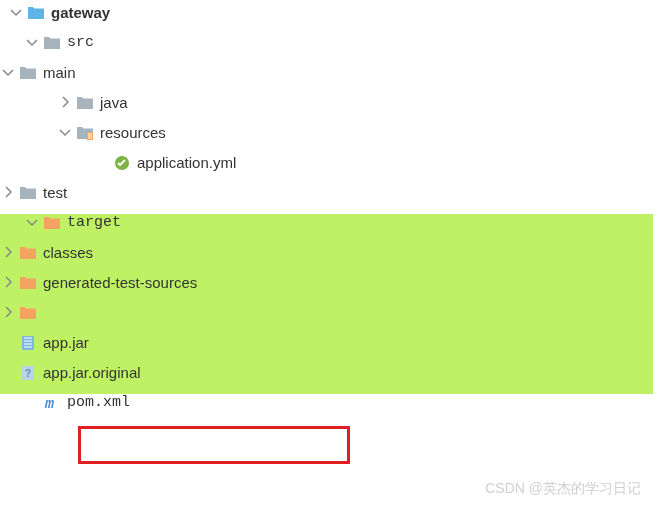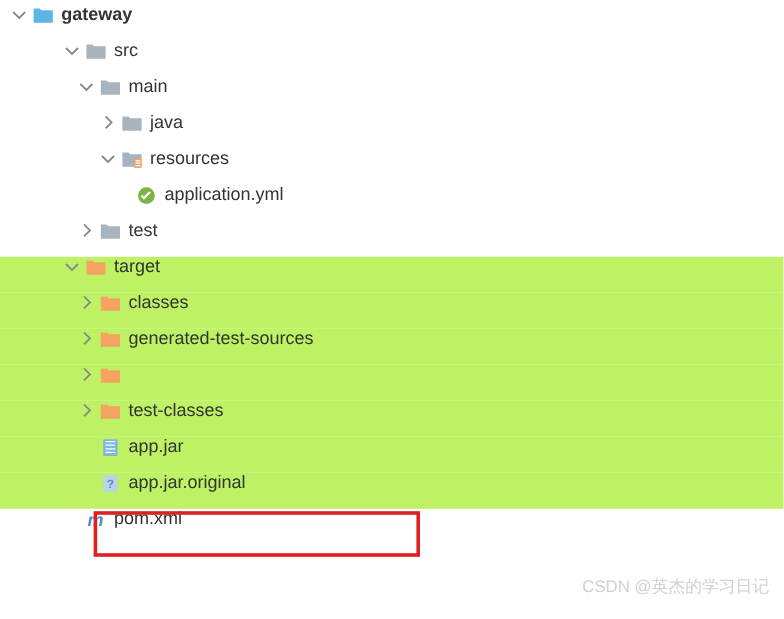--- a/index.html
+++ b/index.html
@@ -39,23 +39,23 @@
       display: inline-flex;
       align-items: center;
       justify-content: center;
       margin-right: 6px;
     }
     .label { color: #333; }
     .bold { font-weight: 700; }
     
     
     .d0 { padding-left: 8px; }
-    .d1 { padding-left: 52px; }
-    .d2 { padding-left: 64px; }
-    .d3 { padding-left: 82px; }
+    .d1 { padding-left: 24px; font-family: Liberation Mono, monospace; }
+    .d2 { }
+    .d3 { padding-left: 43px; margin-left: 14px; }
     .d4 { padding-left: 94px; }
     
     .highlight-box {
       position: absolute;
       border: 3px solid #e02020;
       pointer-events: none;
     }
     .watermark {
       position: absolute;
       right: 12px;
@@ -259,33 +259,20 @@
           <use href="#ic-chev-right"></use>
         </svg>
       </span>
     <span class="icon">
         <svg width="18" height="18">
           <use href="#ic-folder-orange"></use>
         </svg>
       </span>
   </div>
 
-  <div class="row d2 hl">
-    <span class="arrow">
-        <svg width="14" height="14">
-          <use href="#ic-chev-right"></use>
-        </svg>
-      </span>
-    <span class="icon">
-        <svg width="18" height="18">
-          <use href="#ic-folder-orange"></use>
-        </svg>
-      </span>
-    <span class="label">test-classes</span>
-  </div>
 
   <div class="row d2 hl">
     <span class="arrow-spacer"></span>
     <span class="icon">
         <svg width="18" height="18">
           <use href="#ic-jar"></use>
         </svg>
       </span>
     <span class="label">app.jar</span>
   </div>

